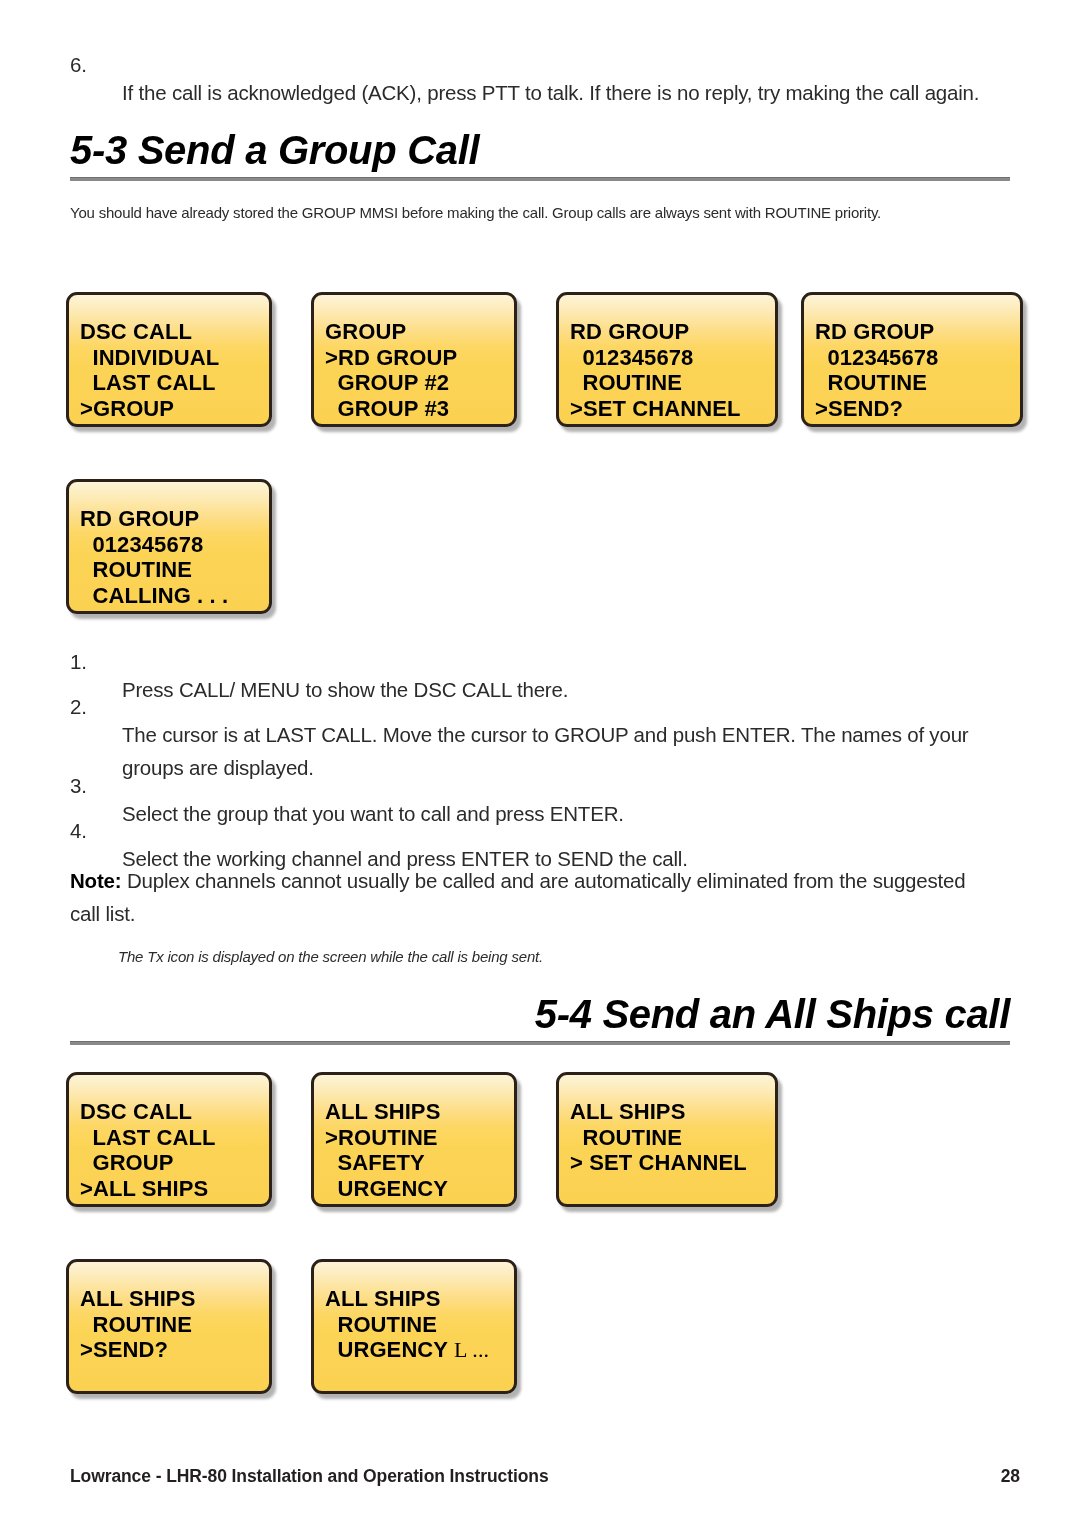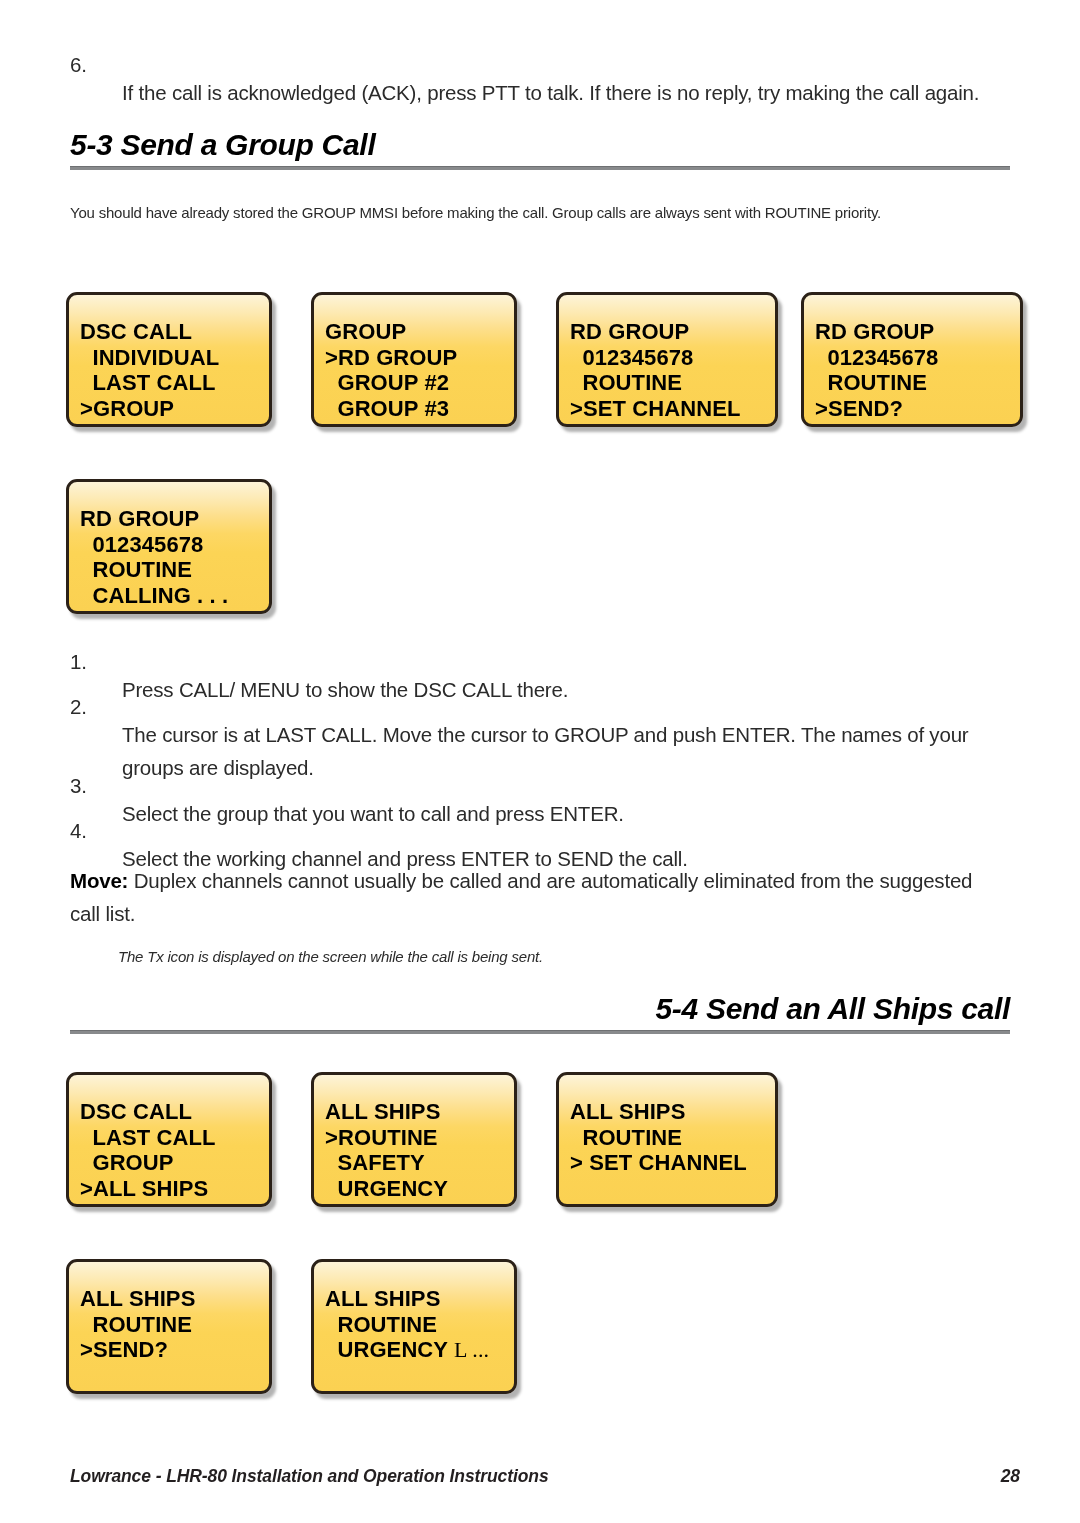--- a/index.html
+++ b/index.html
@@ -59,21 +59,21 @@
     font-weight: bold;
   }
 
   
   .heading {
     position: absolute;
     left: 70px;
     width: 940px;
   }
   .heading .htext {
-    font-size: 30px;
+    font-size: 40px;
     font-weight: bold;
     font-style: italic;
     color: #000;
     letter-spacing: -0.3px;
     white-space: nowrap;
   }
   .heading .hrule {
     margin-top: 4px;
     height: 3px;
     background: #888a8c;
@@ -127,21 +127,20 @@
     left: 70px;
     right: 60px;
     bottom: 36px;
     display: flex;
     justify-content: space-between;
     align-items: baseline;
     font-size: 17.5px;
     font-weight: bold;
     color: #231f20;
     letter-spacing: -0.1px;
-    font-style: italic;
   }
 </style>
 </head>
 <body>
 
 <div class="page">
 
   <div class="numlist-item" style="left:70px; top:48px; width:950px;">
     <span class="num">6.</span>
     <span class="body">If the call is acknowledged (ACK), press PTT to talk. If there is no reply, try making the call again.</span>
@@ -213,21 +212,21 @@
     <span class="num">3.</span>
     <span class="body">Select the group that you want to call and press ENTER.</span>
   </div>
 
   <div class="numlist-item" style="left:70px; top:814px; width:950px;">
     <span class="num">4.</span>
     <span class="body">Select the working channel and press ENTER to SEND the call.</span>
   </div>
 
   <div class="note" style="left:70px; top:864px; width:930px;">
-    <b>Move:</b><span> Duplex channels cannot usually be called and are automatically eliminated from the suggested call list.</span>
+    <b>Note:</b><span> Duplex channels cannot usually be called and are automatically eliminated from the suggested call list.</span>
   </div>
 
   <div class="para" style="left:118px; top:940px; width:900px;font-style:italic;">The Tx icon is displayed on the screen while the call is being sent.</div>
 
   <div class="heading" style="top:992px;text-align:right;">
     <div class="htext">5-4 Send an All Ships call</div>
     <div class="hrule"></div>
   </div>
 
   <div class="lcd" style="left:66px; top:1072px;">

